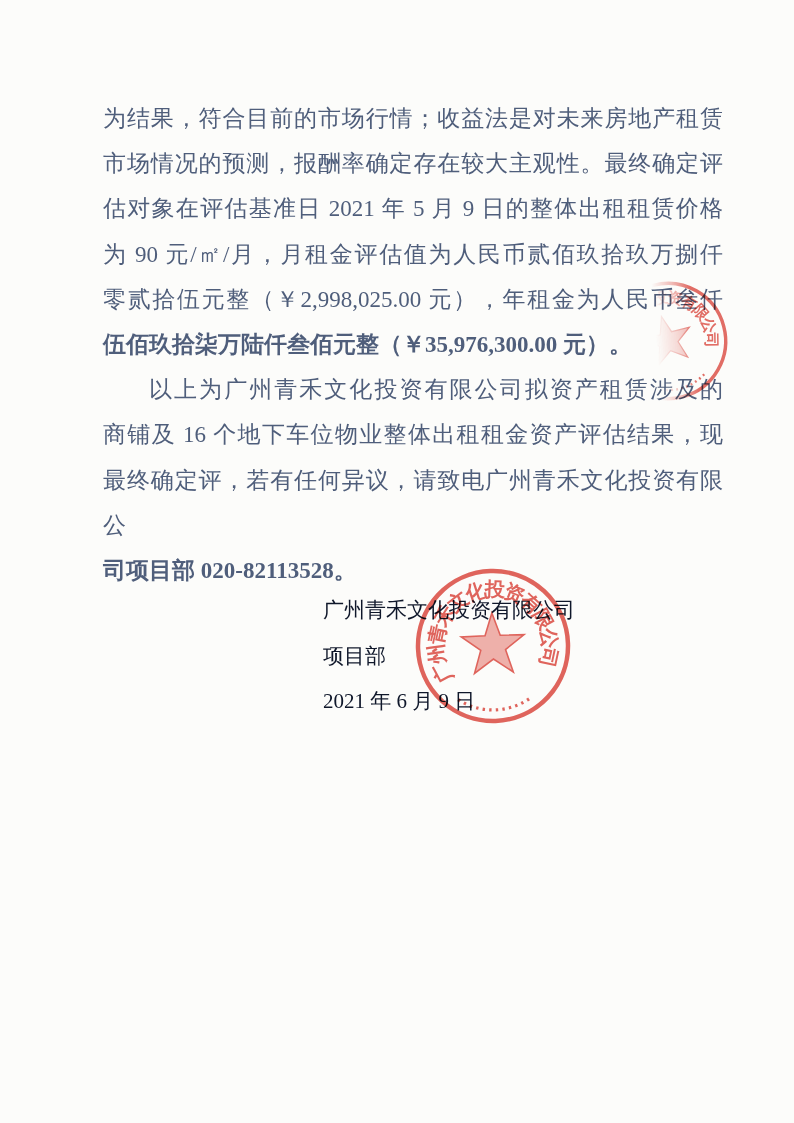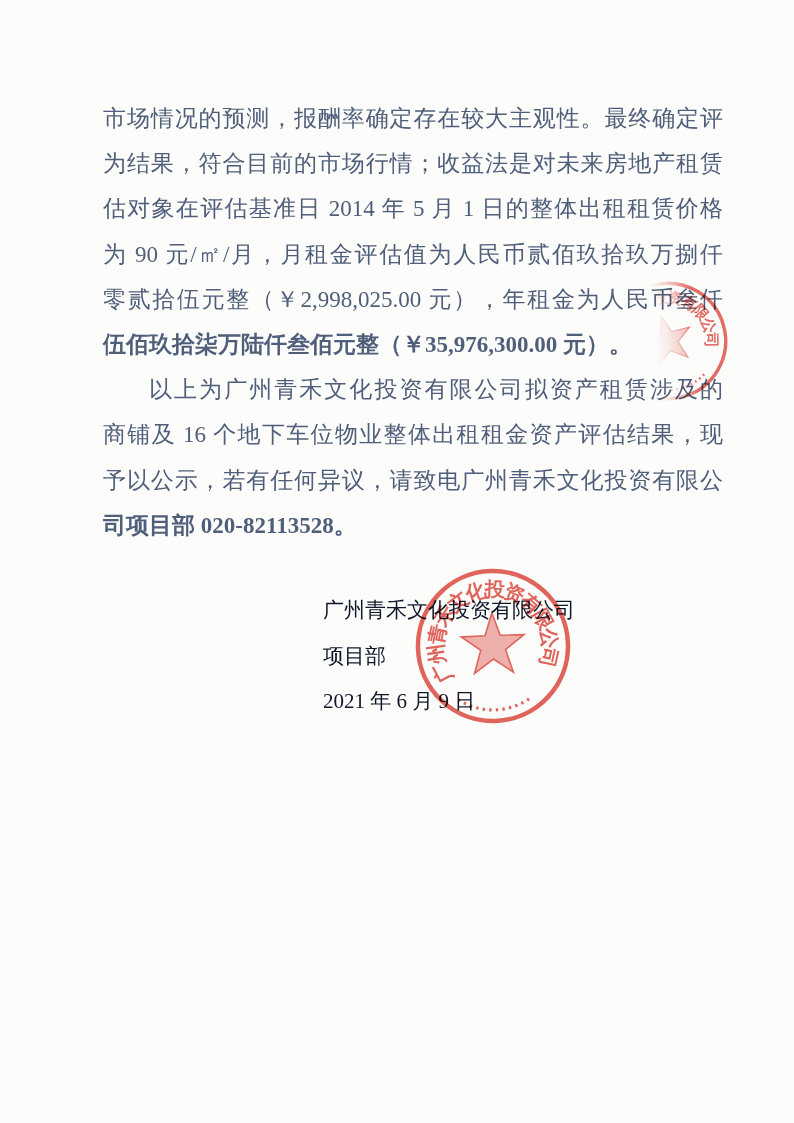--- a/index.html
+++ b/index.html
@@ -68,29 +68,29 @@
     font-family: "Liberation Serif", "DejaVu Serif", serif;
     font-weight: bold;
   }
 </style>
 </head>
 <body>
 
 <div class="page">
 
   <div class="doc-body">
+      <div class="doc-line">为结果，符合目前的市场行情；收益法是对未来房地产租赁</div>
       <div class="doc-line">市场情况的预测，报酬率确定存在较大主观性。最终确定评</div>
-      <div class="doc-line">为结果，符合目前的市场行情；收益法是对未来房地产租赁</div>
-      <div class="doc-line">估对象在评估基准日 2014 年 5 月 1 日的整体出租租赁价格</div>
+      <div class="doc-line">估对象在评估基准日 2021 年 5 月 9 日的整体出租租赁价格</div>
       <div class="doc-line">为 90 元/㎡/月，月租金评估值为人民币贰佰玖拾玖万捌仟</div>
       <div class="doc-line">零贰拾伍元整（￥2,998,025.00 元），年租金为人民币叁仟</div>
       <div class="doc-line last">伍佰玖拾柒万陆仟叁佰元整（￥35,976,300.00 元）。</div>
       <div class="doc-line indent">以上为广州青禾文化投资有限公司拟资产租赁涉及的</div>
       <div class="doc-line">商铺及 16 个地下车位物业整体出租租金资产评估结果，现</div>
-      <div class="doc-line">予以公示，若有任何异议，请致电广州青禾文化投资有限公</div>
+      <div class="doc-line">最终确定评，若有任何异议，请致电广州青禾文化投资有限公</div>
       <div class="doc-line last">司项目部 020-82113528。</div>
     </div>
 
   <div class="signature">
     <div class="sig-line">广州青禾文化投资有限公司</div>
     <div class="sig-line">项目部</div>
     <div class="sig-line">2021 年 6 月 9 日</div>
   </div>
 
   <div class="seal seal-partial">

